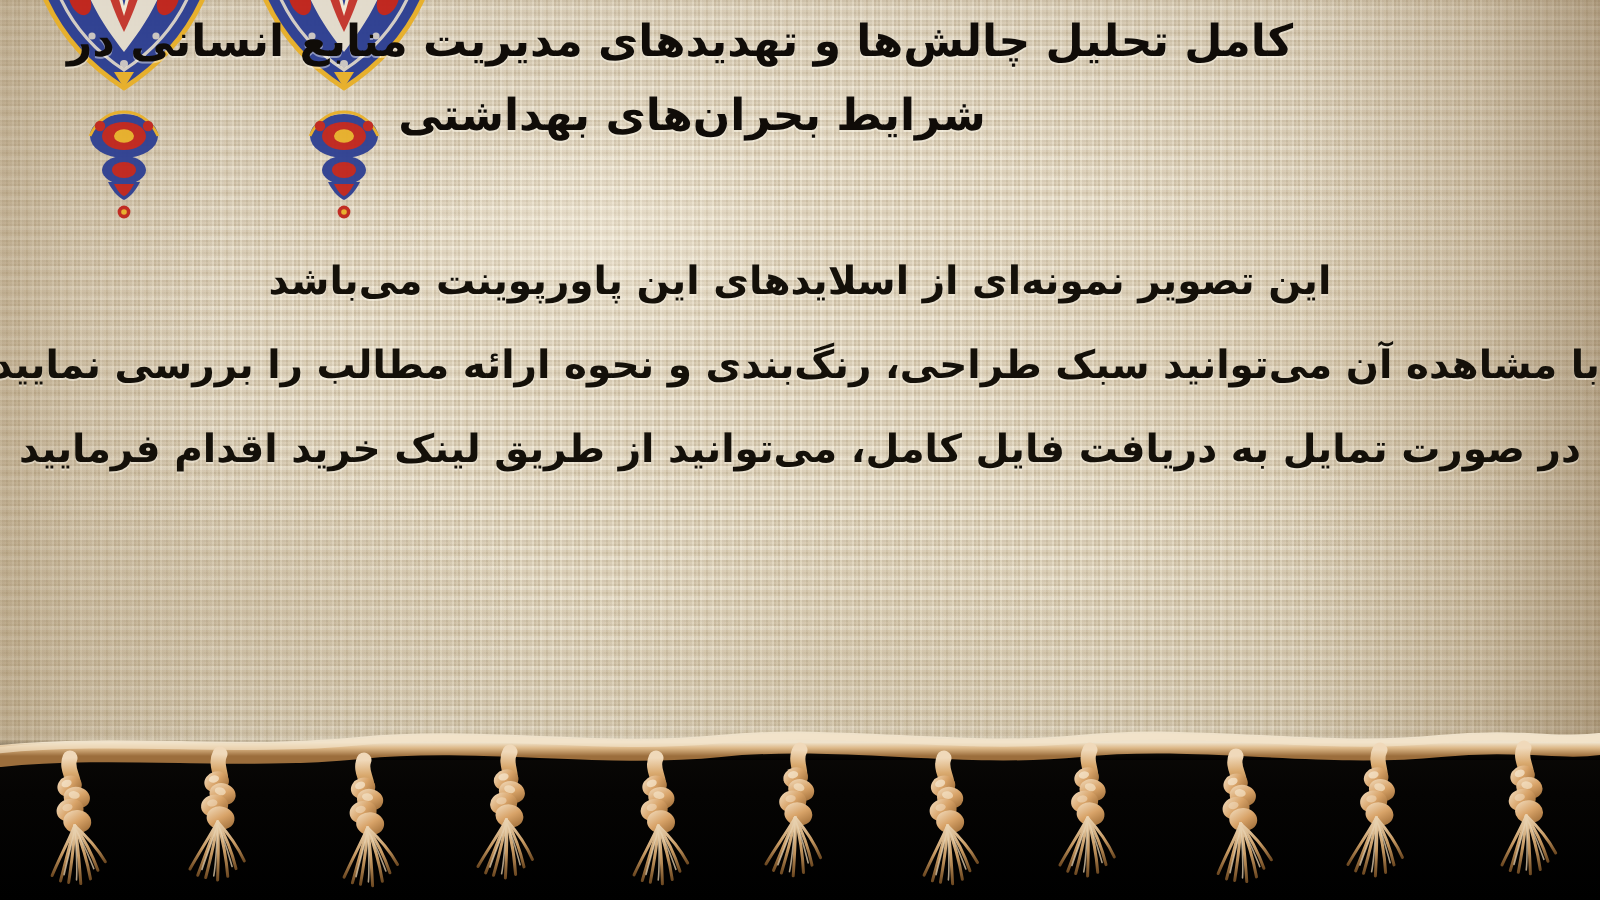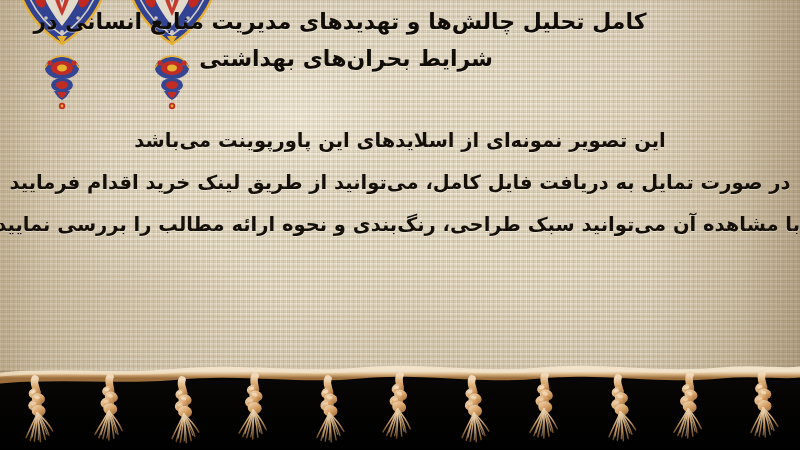--- a/index.html
+++ b/index.html
@@ -203,22 +203,22 @@
 
   <div class="text-layer">
 
     <div class="title-block">
       <div class="title-line l1">کامل تحلیل چالش‌ها و تهدیدهای مدیریت منابع انسانی در</div>
       <div class="title-line l2">شرایط بحران‌های بهداشتی</div>
     </div>
 
     <div class="body-block">
       <div class="body-line">این تصویر نمونه‌ای از اسلایدهای این پاورپوینت می‌باشد</div>
+      <div class="body-line">با مشاهده آن می‌توانید سبک طراحی، رنگ‌بندی و نحوه ارائه مطالب را بررسی نمایید</div>
       <div class="body-line">در صورت تمایل به دریافت فایل کامل، می‌توانید از طریق لینک خرید اقدام فرمایید</div>
-      <div class="body-line">با مشاهده آن می‌توانید سبک طراحی، رنگ‌بندی و نحوه ارائه مطالب را بررسی نمایید</div>
     </div>
 
   </div>
 
   <div class="fringe-zone">
     <div class="black-band"></div>
     <div class="band-top-edge"></div>
 
     <svg class="fringe-svg" viewBox="0 0 800 95" xmlns="http://www.w3.org/2000/svg">
       <defs>

